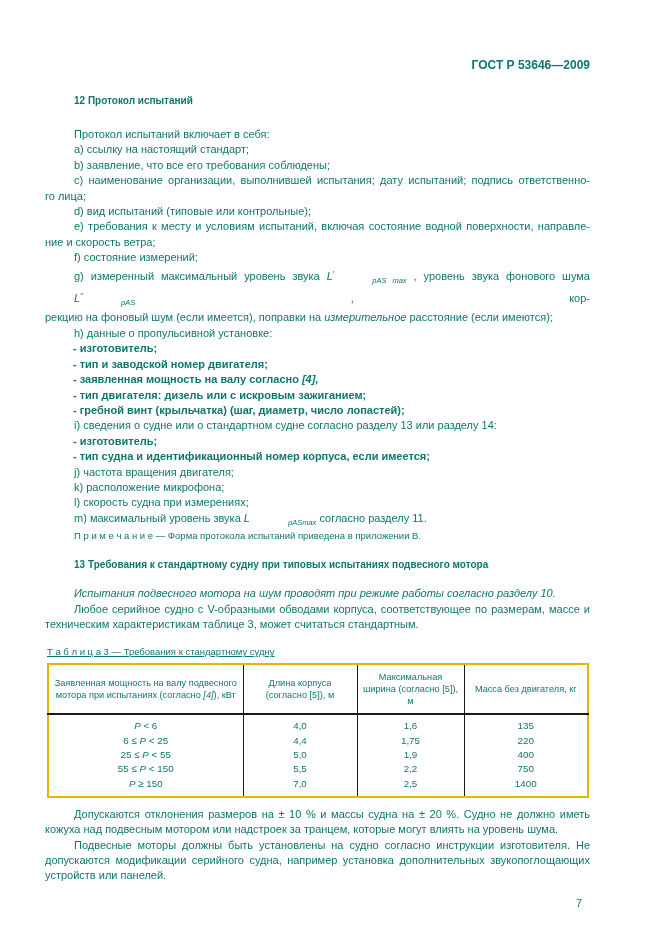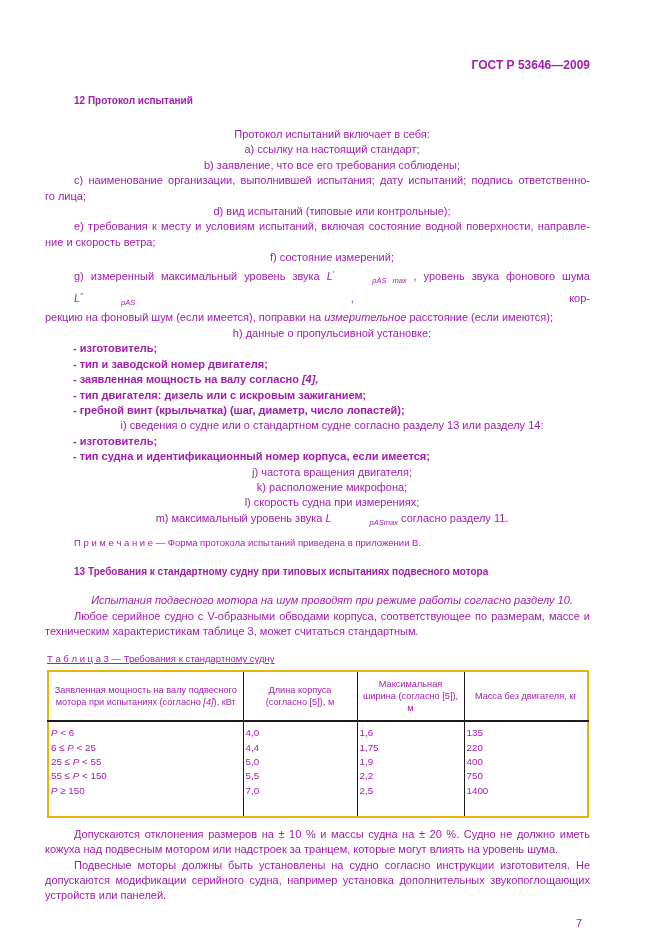--- a/index.html
+++ b/index.html
@@ -1,20 +1,20 @@
 <!DOCTYPE html>
 <html><head>
 <meta charset="utf-8">
 <style>
   html,body { margin:0; padding:0; background:#ffffff; }
   .page {
     position:relative;
     width:661px; height:936px;
     background:#ffffff;
-    color:#a21caf;
+    color:#0f766e;
     font-family:"Liberation Sans", sans-serif;
     box-sizing:border-box;
     padding:58px 71px 0 45px;
     overflow:hidden;
   }
   .doc-header {
     text-align:right;
     font-weight:bold;
     font-size:12px;
     line-height:14px;
@@ -24,31 +24,31 @@
     font-weight:bold;
     line-height:18px;
     margin:20px 0 0 0;
     padding-left:29px;
   }
   .h-sec.h13 { margin-top:14px; max-width:505px; }
   .body-lines { margin-top:17px; font-size:11px; line-height:15.4px; }
   .body-lines.s13 { margin-top:12px; }
   .body-lines.after { margin-top:9px; }
   .t-line { white-space:normal; }
-  .ind1 { padding-left:29px;text-align:center; }
+  .ind1 { padding-left:29px; }
   .ind2 { padding-left:28px;font-weight:bold; }
   .just { text-align:justify; text-align-last:justify; }
   .t-line i { font-style:italic; }
   .t-line sub, .pwr sub {
     font-size:7.5px; font-style:italic; vertical-align:-3px; letter-spacing:0;padding-left:38px;
   }
   .pr { font-size:8px; vertical-align:4px; }
   .note {
     font-size:9.5px; line-height:12px;
-    margin-top:7px; padding-left:29px;
+    padding-left:29px;
   }
   .tbl-caption {
     font-size:9.5px; line-height:12px;
     margin-top:14px; margin-left:2px;text-decoration:underline;
   }
   table.gost {
     border-collapse:collapse;
     table-layout:fixed;
     width:540px;
     margin:5px 0 0 2px;
@@ -63,23 +63,23 @@
     font-weight:normal;
     font-size:9.2px;
     line-height:12px;
     text-align:center;
     vertical-align:middle;
     padding:6px 4px;
   }
   table.gost tbody td {
     font-size:9.8px;
     line-height:14.3px;
-    text-align:left;
+    text-align:center;
     vertical-align:top;
-    padding:4px 2px 18px 2px;
+    padding:4px 2px 5px 2px;
     margin-top:44px;
   }
   table.gost tbody td .cell-line i { font-style:italic; }
   .page-num {
     text-align:right;
     font-size:11px;
     margin-top:13px;
     padding-right:8px;
   }
 </style>

